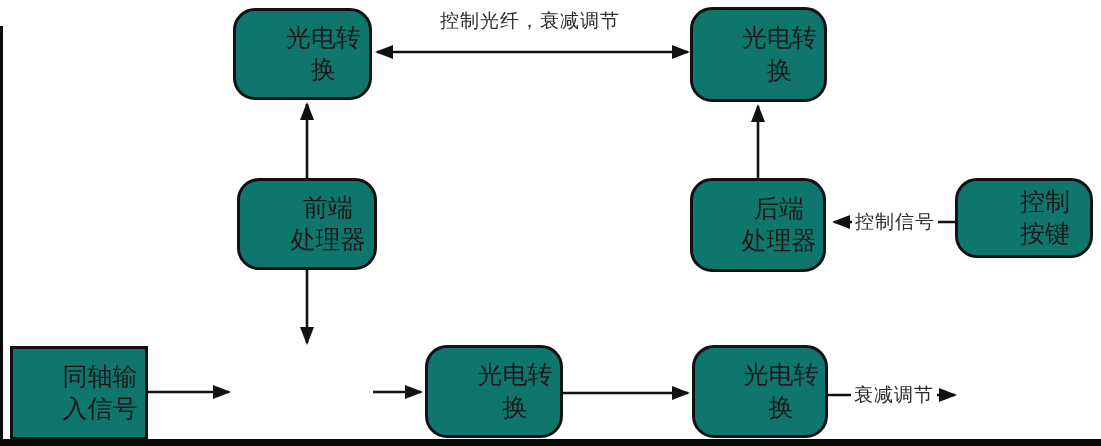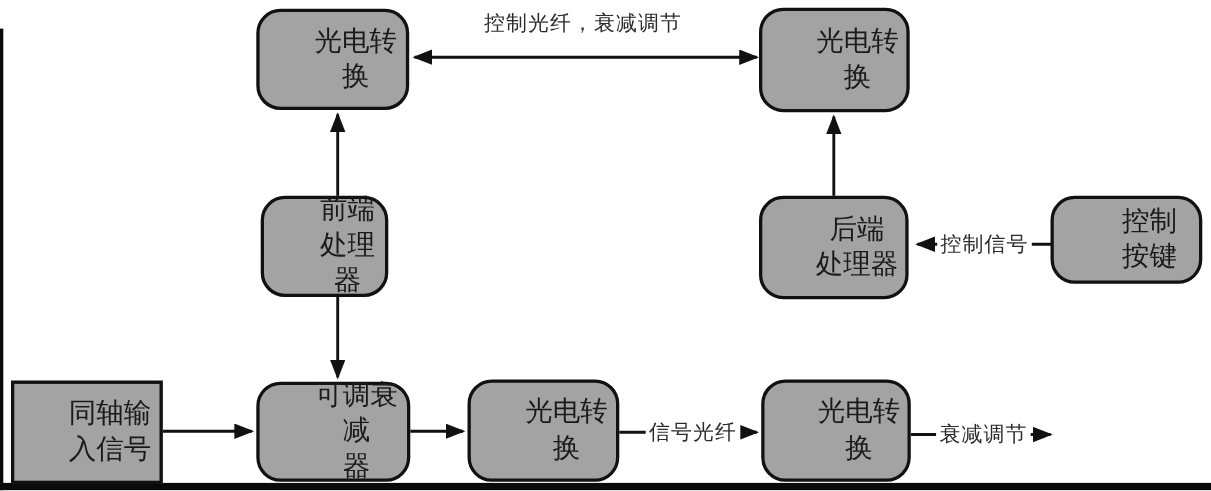--- a/index.html
+++ b/index.html
@@ -30,21 +30,21 @@
   }
   .arrow-layer {
     position: absolute;
     left: 0; top: 0;
     width: 1101px; height: 446px;
   }
   .node {
     position: absolute;
     box-sizing: border-box;
     border: 3px solid #111111;
-    background: #a3a3a3;
+    background: #0f766e;
     display: flex;
     align-items: center;
     justify-content: center;
     text-align: center;
     font-size: 25px;
     line-height: 1.3;
     white-space: pre-line;
     color: #1a1a1a;
     padding-left: 42px;
   }
@@ -90,40 +90,37 @@
       <line x1="373" y1="392" x2="421" y2="392" marker-end="url(#ah)"></line>
       <line x1="563" y1="393" x2="688" y2="393" marker-end="url(#ah)"></line>
       <line x1="828" y1="395" x2="955" y2="395" marker-end="url(#ah)"></line>
     </g>
   </svg>
 
   <div class="node rounded" style="left:233px; top:8px;   width:139px; height:92px;">光电转换</div>
 
   <div class="node rounded" style="left:690px; top:7px;   width:137px; height:95px;">光电转换</div>
 
-  <div class="node rounded" style="left:237px; top:178px; width:116px; height:92px;">前端
+  <div class="node rounded" style="left:237px; top:178px; width:140px; height:92px;">前端
 处理器</div>
 
   <div class="node rounded" style="left:690px; top:178px; width:136px; height:94px;">后端
 处理器</div>
 
   <div class="node rounded" style="left:955px; top:178px; width:138px; height:80px;">控制
 按键</div>
 
   <div class="node square" style="left:10px;  top:346px; width:138px; height:94px;">同轴输
 入信号</div>
 
-  <div class="node rounded" style="left:233px; top:347px; width:140px; height:91px;">可调衰减
-器</div>
 
   <div class="node rounded" style="left:425px; top:345px; width:138px; height:93px;">光电转换</div>
 
   <div class="node rounded" style="left:692px; top:345px; width:136px; height:93px;">光电转换</div>
 
   <div class="edge-label" style="left:530px; top:21px;">控制光纤，衰减调节</div>
 
   <div class="edge-label on-line" style="left:895px; top:222px;">控制信号</div>
 
-  <div class="edge-label on-line" style="left:630px; top:393px;">信号光纤</div>
 
   <div class="edge-label on-line" style="left:894px; top:395px;">衰减调节</div>
 
 </div>
 
 </body></html>

